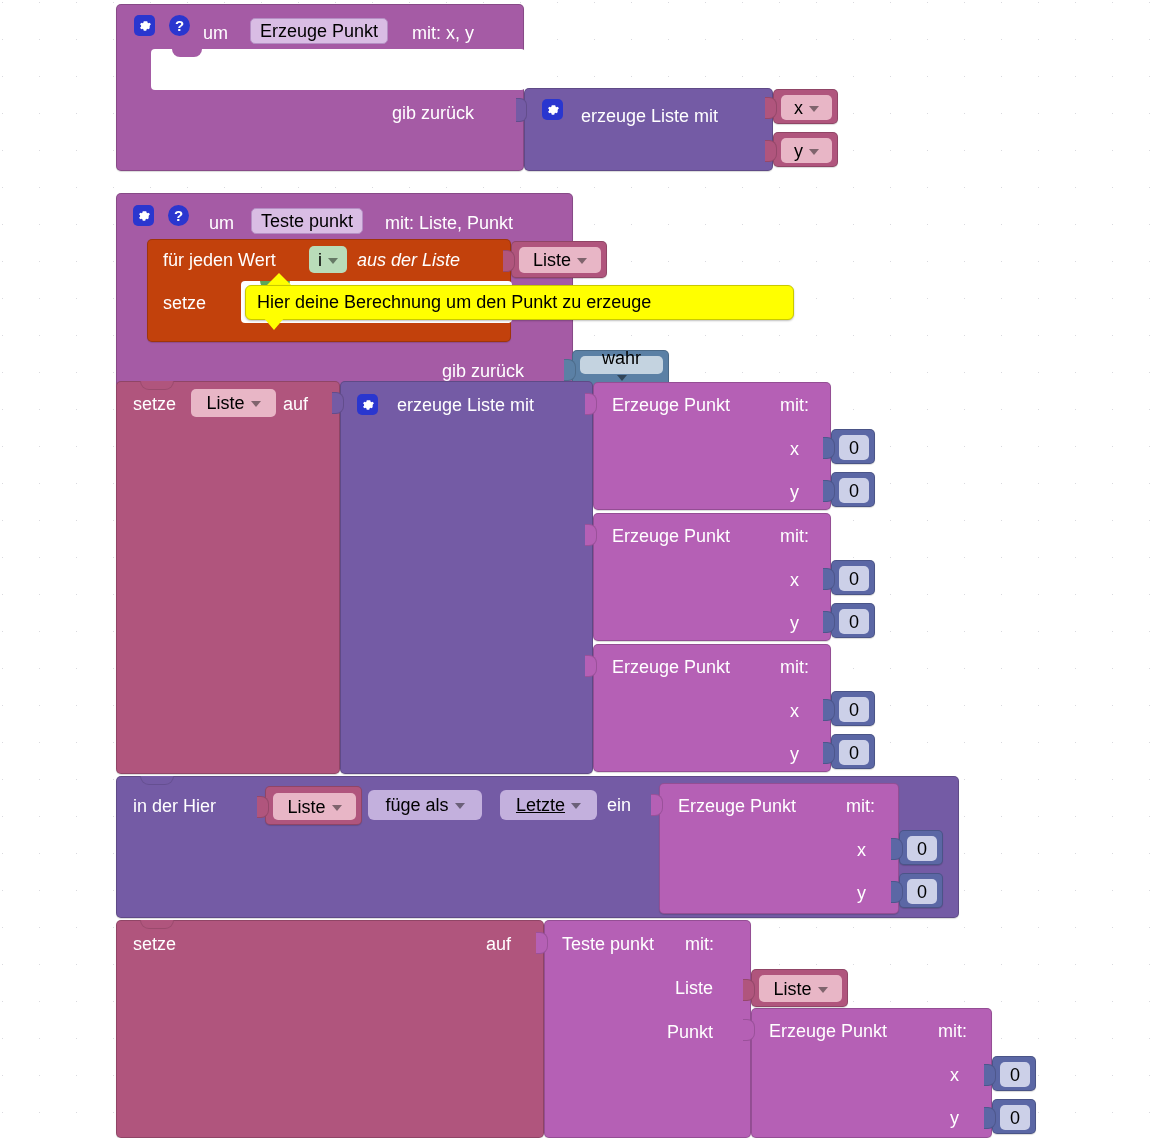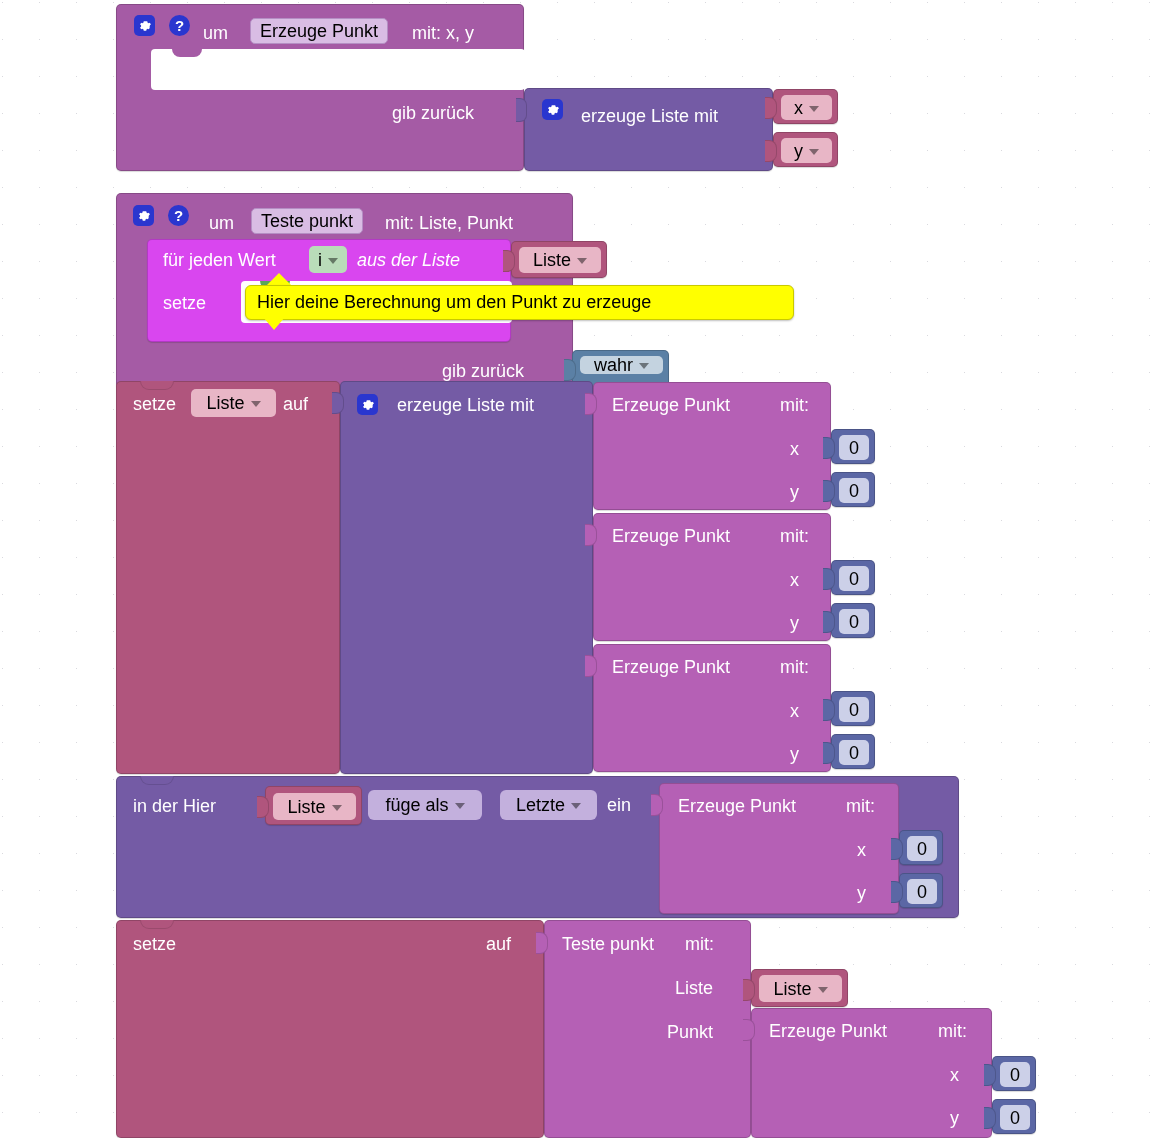--- a/index.html
+++ b/index.html
@@ -248,21 +248,21 @@
 
   <div class="field" style="left:134px; top:14px; height:26px; background:#d9bde4; border:1px solid #b58fc4;">
     <span>Teste punkt</span>
   </div>
 
   <div class="lbl" style="left:268px; top:20px;">mit: Liste, Punkt</div>
 
   <div class="lbl" style="left:325px; top:168px;">gib zurück</div>
 </div>
 
-<div class="blk" style="left:147px; top:239px; width:364px; height:103px; background:#d946ef; z-index:13;">
+<div class="blk" style="left:147px; top:239px; width:364px; height:103px; background:#c2410c; z-index:13;">
   <div class="lbl" style="left:15px; top:11px;">für jeden Wert</div>
 
   <div class="field" style="left:161px; top:6px; width:38px; height:27px; background:#b9dcb9;">
     <span>i</span>
     <span class="caret"></span>
   </div>
 
   <div class="lbl" style="left:209px; top:11px;font-style:italic;">aus der Liste</div>
 
   <div class="lbl" style="left:15px; top:54px;">setze</div>
@@ -280,21 +280,21 @@
 </div>
 
 <div class="comment" style="left:245px; top:285px; width:525px; height:33px; z-index:20;">
   <span>Hier deine Berechnung um den Punkt zu erzeuge</span>
 </div>
 <div class="comment-tail" style="left:263px; top:317px; z-index:20;"></div>
 <div class="comment-tail-top" style="left:266px; top:273px; z-index:19;"></div>
 
 <div class="blk" style="left:572px; top:350px; width:97px; height:37px; background:#5b80a5; z-index:14;">
   <div style="position:absolute; left:-9px; top:8px; width:11px; height:20px; background:#5b80a5; border-radius:0 8px 8px 0; border:1px solid rgba(0,0,0,0.15); border-left:none;"></div>
-  <div class="field" style="left:7px; top:5px; width:83px; height:18px; background:#c4d3e0;">
+  <div class="field" style="left:7px; top:5px; width:83px; height:18px; background:#c4d3e0;flex-direction:column;">
     <span>wahr</span>
     <span class="caret"></span>
   </div>
 </div>
 
 <div class="blk" style="left:116px; top:381px; width:224px; height:393px; background:#b0557d; z-index:22;">
   <div class="notch-top" style="left:23px; top:-1px; background:#b0557d; border:1px solid rgba(0,0,0,0.12); border-top:none;"></div>
   <div class="lbl" style="left:16px; top:13px;">setze</div>
   <div class="field" style="left:74px; top:7px; width:85px; height:28px; background:#e8b6c6;">
     <span>Liste</span>
@@ -386,21 +386,21 @@
     <span>Liste</span>
     <span class="caret"></span>
   </div>
 </div>
 
 <div class="field" style="left:368px; top:790px; width:114px; height:30px; background:#c3b0dd; z-index:32; border-radius:6px;">
   <span>füge als</span>
   <span class="caret"></span>
 </div>
 
-<div class="field" style="left:500px; top:790px; width:97px; height:30px; background:#c3b0dd; z-index:32; border-radius:6px;">
+<div class="field" style="left:500px; top:790px; width:97px; height:30px; background:#c3b0dd; z-index:32; border-radius:6px;text-decoration:underline;">
   <span>Letzte</span>
   <span class="caret"></span>
 </div>
 
 <div class="lbl" style="left:607px; top:796px; z-index:32;">ein</div>
 
 <div class="blk" style="left:659px; top:783px; width:240px; height:131px; background:#b560b5; z-index:33;">
   <div style="position:absolute; left:-9px; top:10px; width:11px; height:20px; background:#b560b5; border-radius:0 8px 8px 0; border:1px solid rgba(0,0,0,0.15); border-left:none;"></div>
   <div class="lbl" style="left:18px; top:13px;">Erzeuge Punkt</div>
   <div class="lbl" style="left:186px; top:13px;">mit:</div>

